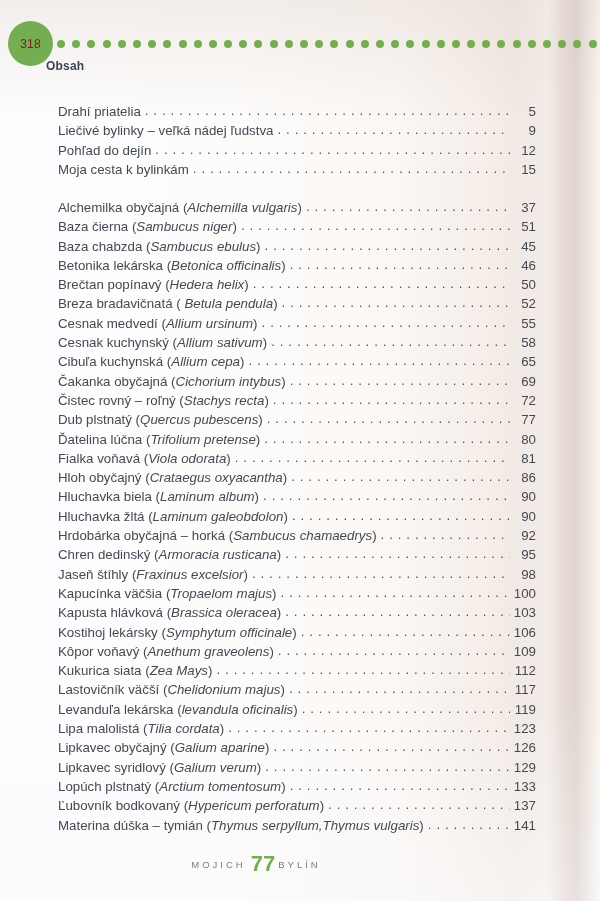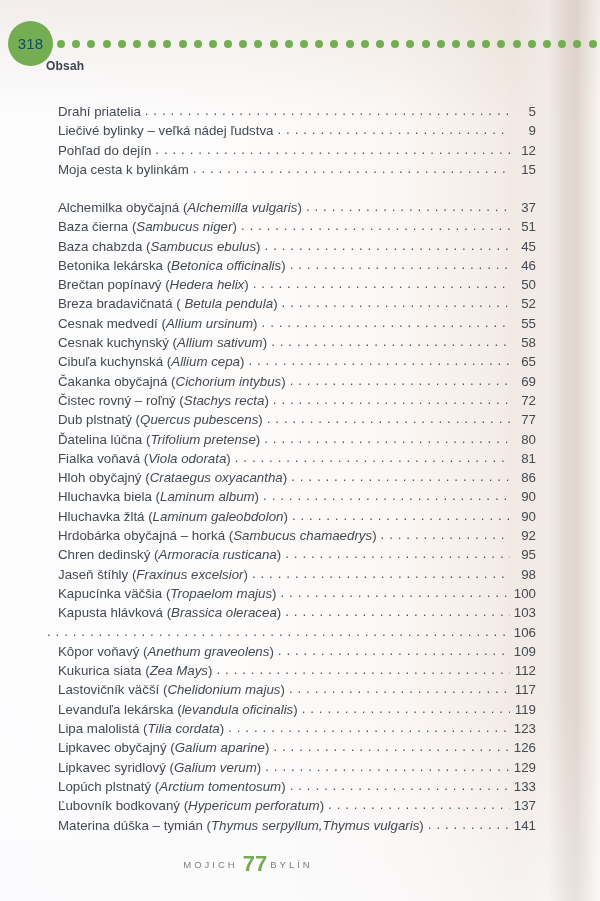--- a/index.html
+++ b/index.html
@@ -68,22 +68,22 @@
     height: 92px;
   }
   #folio-badge {
     position: absolute;
     left: 8px;
     top: 21px;
     width: 45px;
     height: 45px;
     border-radius: 50%;
     background: #74ad52;
-    color: #0c4a6e;
-    font-size: 15px;
+    color: #7f1d1d;
+    font-size: 12px;
     letter-spacing: 0.2px;
     display: flex;
     align-items: center;
     justify-content: center;
     line-height: 1;
   }
   #dot-rule {
     position: absolute;
     left: 57px;
     top: 38px;
@@ -165,20 +165,21 @@
   
   #footer {
     position: absolute;
     left: 0;
     bottom: 24px;
     width: 496px;
     text-align: center;
     color: #7b7f7a;
     font-size: 9.5px;
     letter-spacing: 3px;
+    padding-left: 8px;
   }
   #footer .brand-left,
   #footer .brand-right {
     vertical-align: middle;
   }
   #footer .brand-number {
     color: #74ad52;
     font-size: 22px;
     font-weight: bold;
     letter-spacing: 0px;
@@ -365,20 +366,21 @@
         <span class="toc-label">Kapucínka väčšia (<i>Tropaelom majus</i>)</span>
         <span class="toc-leader"></span>
         <span class="toc-page">100</span>
       </div>
       <div class="toc-row">
         <span class="toc-label">Kapusta hlávková (<i>Brassica oleracea</i>)</span>
         <span class="toc-leader"></span>
         <span class="toc-page">103</span>
       </div>
       <div class="toc-row">
+        <span class="toc-label">Kostihoj lekársky (<i>Symphytum officinale</i>)</span>
         <span class="toc-leader"></span>
         <span class="toc-page">106</span>
       </div>
       <div class="toc-row">
         <span class="toc-label">Kôpor voňavý (<i>Anethum graveolens</i>)</span>
         <span class="toc-leader"></span>
         <span class="toc-page">109</span>
       </div>
       <div class="toc-row">
         <span class="toc-label">Kukurica siata (<i>Zea Mays</i>)</span>

